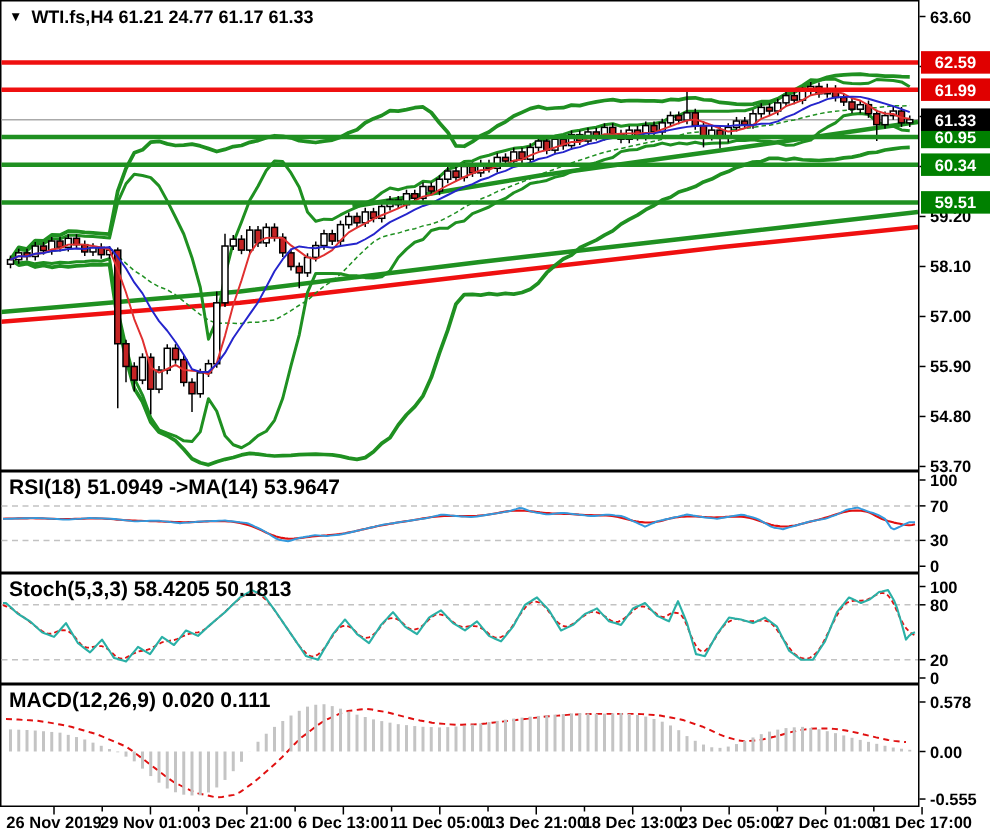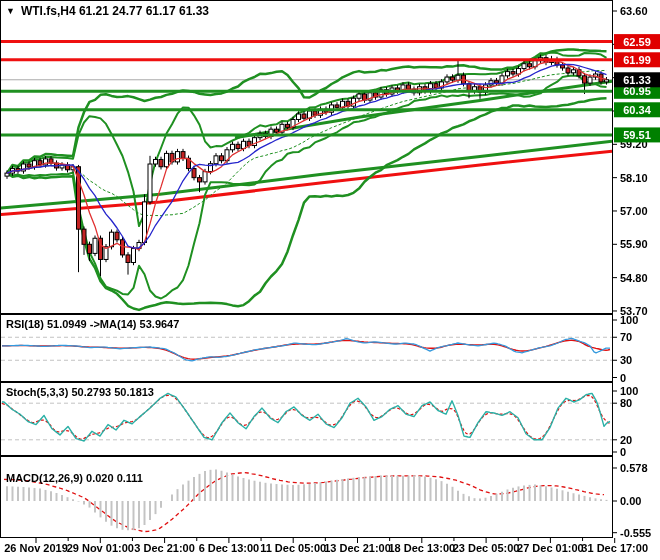--- a/index.html
+++ b/index.html
@@ -1,21 +1,21 @@
 <!DOCTYPE html>
 <html><head>
 <meta charset="utf-8">
 <style>
   html,body{margin:0;padding:0;background:#fff;}
   .chart-root{
     position:relative;width:660px;height:560px;background:#ffffff;
     font-family:"Liberation Sans",sans-serif;overflow:hidden;
   }
   .overlay-label{
-    position:absolute;font-size:11px;font-weight:bold;color:#000;
+    position:absolute;font-size:14px;font-weight:bold;color:#000;
     white-space:nowrap;line-height:13px;
   }
   .title-bar{
     position:absolute;left:6px;top:4px;display:flex;align-items:center;gap:6px;
     font-size:12px;font-weight:bold;color:#000;white-space:nowrap;
   }
   .dd-icon{font-size:9px;line-height:12px;cursor:pointer;}
   svg text{font-family:"Liberation Sans",sans-serif;}
 </style>
 </head>
@@ -494,15 +494,15 @@
         <text x="550.4" y="552" font-size="11" font-weight="bold" fill="#000000" text-anchor="middle">27 Dec 01:00</text>
         <line x1="614.6999999999999" y1="538" x2="614.6999999999999" y2="543" stroke="#000" stroke-width="1"></line>
         <text x="614.6999999999999" y="552" font-size="11" font-weight="bold" fill="#000000" text-anchor="middle">31 Dec 17:00</text>
       </g>
     </svg>
   <div class="title-bar">
     <span class="dd-icon">▼</span>
     <span>WTI.fs,H4  61.21 24.77 61.17 61.33</span>
   </div>
   <div class="overlay-label" style="left:6px;top:318px;">RSI(18) 51.0949  -&gt;MA(14) 53.9647</div>
-  <div class="overlay-label" style="left:6px;top:386px;">Stoch(5,3,3) 50.2793 50.1813</div>
-  <div class="overlay-label" style="left:6px;top:472px;">MACD(12,26,9) 0.020 0.111</div>
+  <div class="overlay-label" style="left:6px;top:386px;">Stoch(5,3,3) 58.4205 50.1813</div>
+  <div class="overlay-label" style="left:6px;top:460px;">MACD(12,26,9) 0.020 0.111</div>
 </div>
 
 </body></html>

